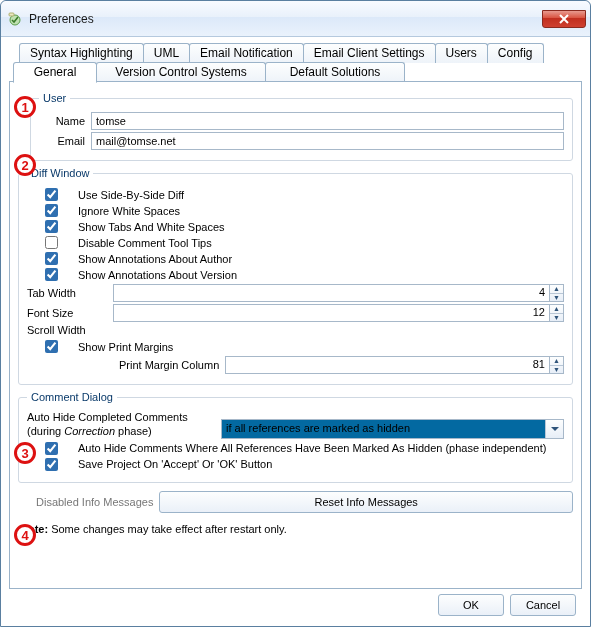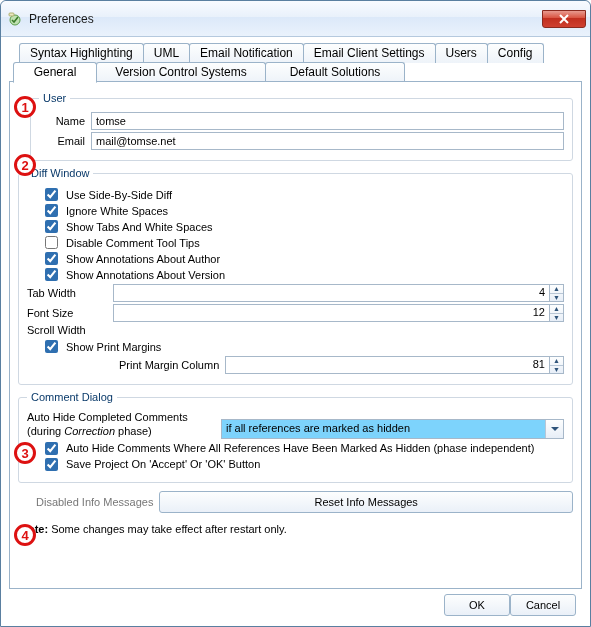--- a/index.html
+++ b/index.html
@@ -96,21 +96,21 @@
   .row label.lbl { width: 52px; text-align: right; padding-right:6px; }
   input[type=text] {
     flex:1;
     height: 18px;
     border: 1px solid #a7b8c9;
     padding: 1px 4px;
     font-size: 11px;
     background:#fff;
   }
 
-  .chk-row { display:flex; align-items:center; margin: 3px 0 3px 0; gap:4px;}
+  .chk-row { display:flex; align-items:center; margin: 3px 0 3px 0; gap:16px;}
   input[type=checkbox] {
     width:13px; height:13px; margin:0 4px 0 0;
     accent-color:#2f6fb0;
   }
 
   .num-row { display:flex; align-items:center; margin:2px 0; }
   .num-row .nlbl { width: 86px; }
   .spinner {
     flex:1; display:flex; align-items:stretch; height:18px;
   }
@@ -128,21 +128,21 @@
   }
   .spinner .arrows div:first-child { border-bottom:1px solid #b8c6d6; }
 
   .indent { margin-left: 18px; }
 
   .select-row { display:flex; align-items:flex-end; margin:2px 0; gap:6px;}
   .select-lbl { width: 188px; line-height:1.25;}
   .select-lbl .sub { display:block; }
   .select-lbl .sub i { font-style: italic; }
   .combo {
-    flex:1; height:20px; display:flex; border:1px solid #a7b8c9; background:#7dd3fc;
+    flex:1; height:20px; display:flex; border:1px solid #a7b8c9; background:#0369a1;
   }
   .combo .ctext { flex:1; padding:2px 4px; font-size:11px; overflow:hidden; }
   .combo .cbtn {
     width:18px; background:linear-gradient(#fdfefe,#e7eef7);
     border-left:1px solid #b8c6d6;
     display:flex; align-items:center; justify-content:center;
   }
   .combo .cbtn svg { width:8px;height:8px; }
 
   .dim-row { display:flex; align-items:center; margin-top:8px; gap:6px;}
@@ -152,21 +152,21 @@
     background:linear-gradient(#fdfefe,#eaf0f8);
     font-size:11px; padding: 0 14px; color:#000;
     font-family: inherit;
   }
   button.win.wide { flex:1; text-align:center; }
 
   .note { margin: 10px 2px 0 2px; }
   .note b { font-weight:bold; }
 
   .dlg-buttons {
-    position:absolute; right:14px; bottom:10px; display:flex; 
+    position:absolute; right:14px; bottom:10px; display:flex; gap:6px;
   }
   .dlg-buttons button.win { min-width:66px; }
 
   
   .callout {
     position:absolute;
     width:22px; height:22px;
     border:3px solid #d11;
     border-radius:50%;
     background:#fff;

